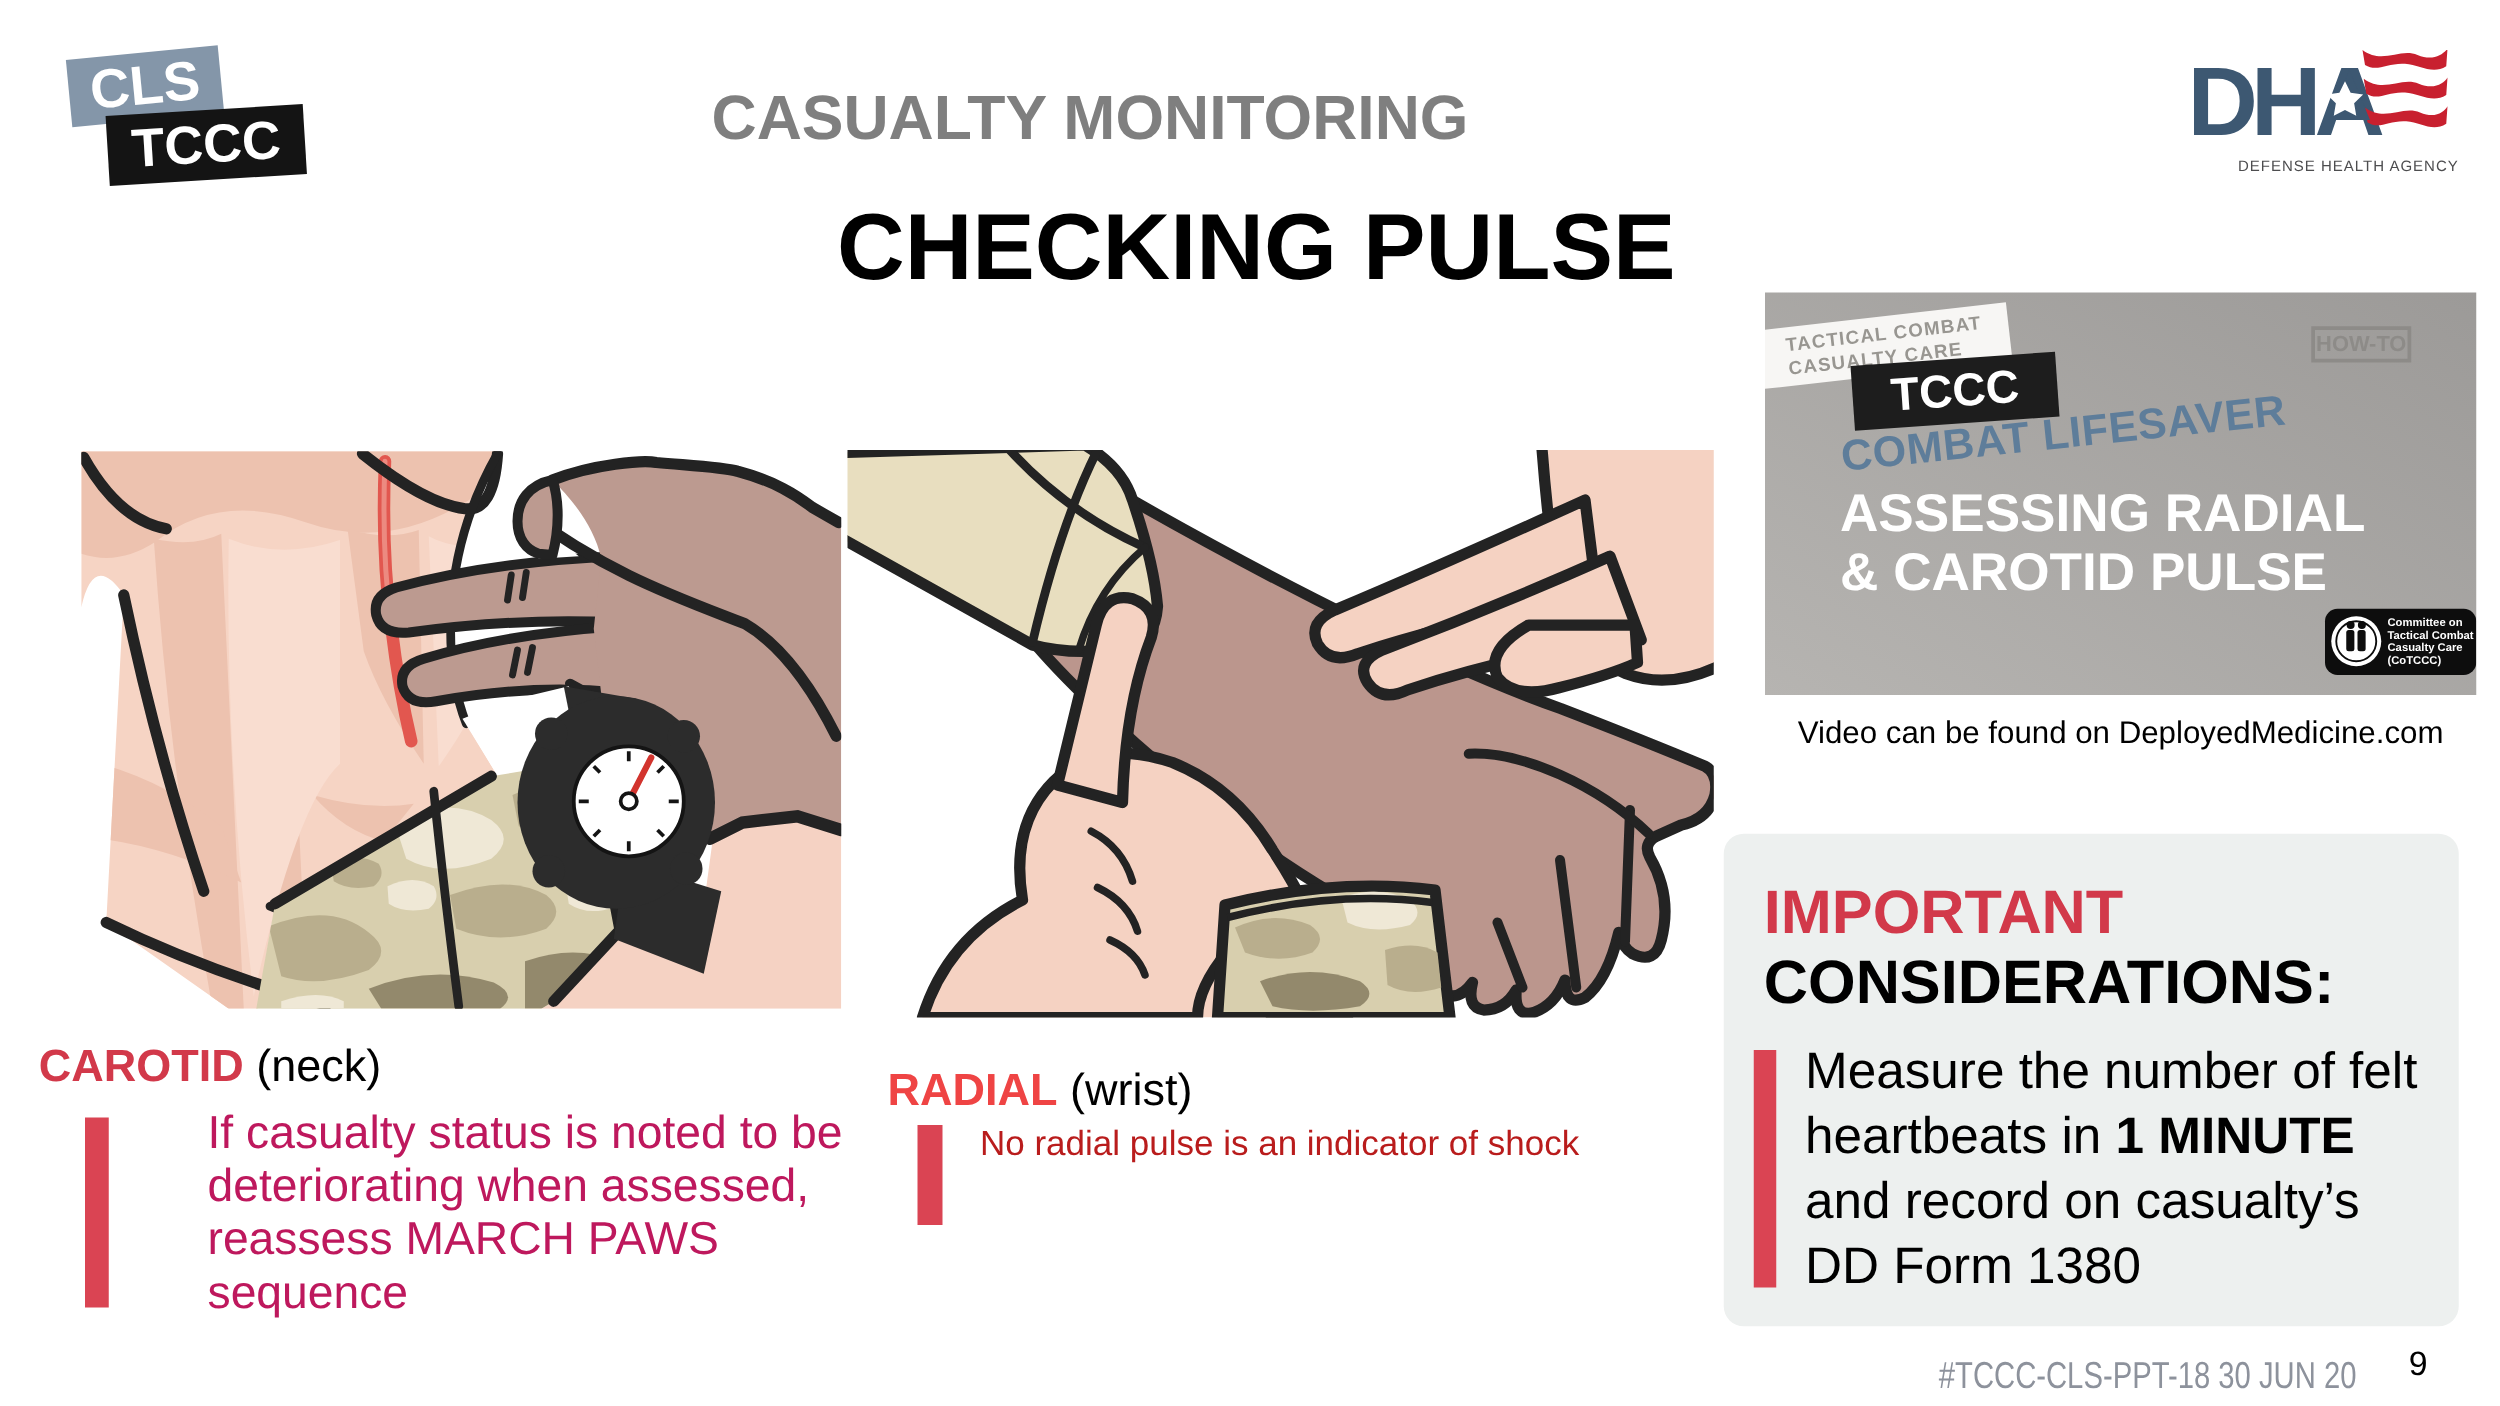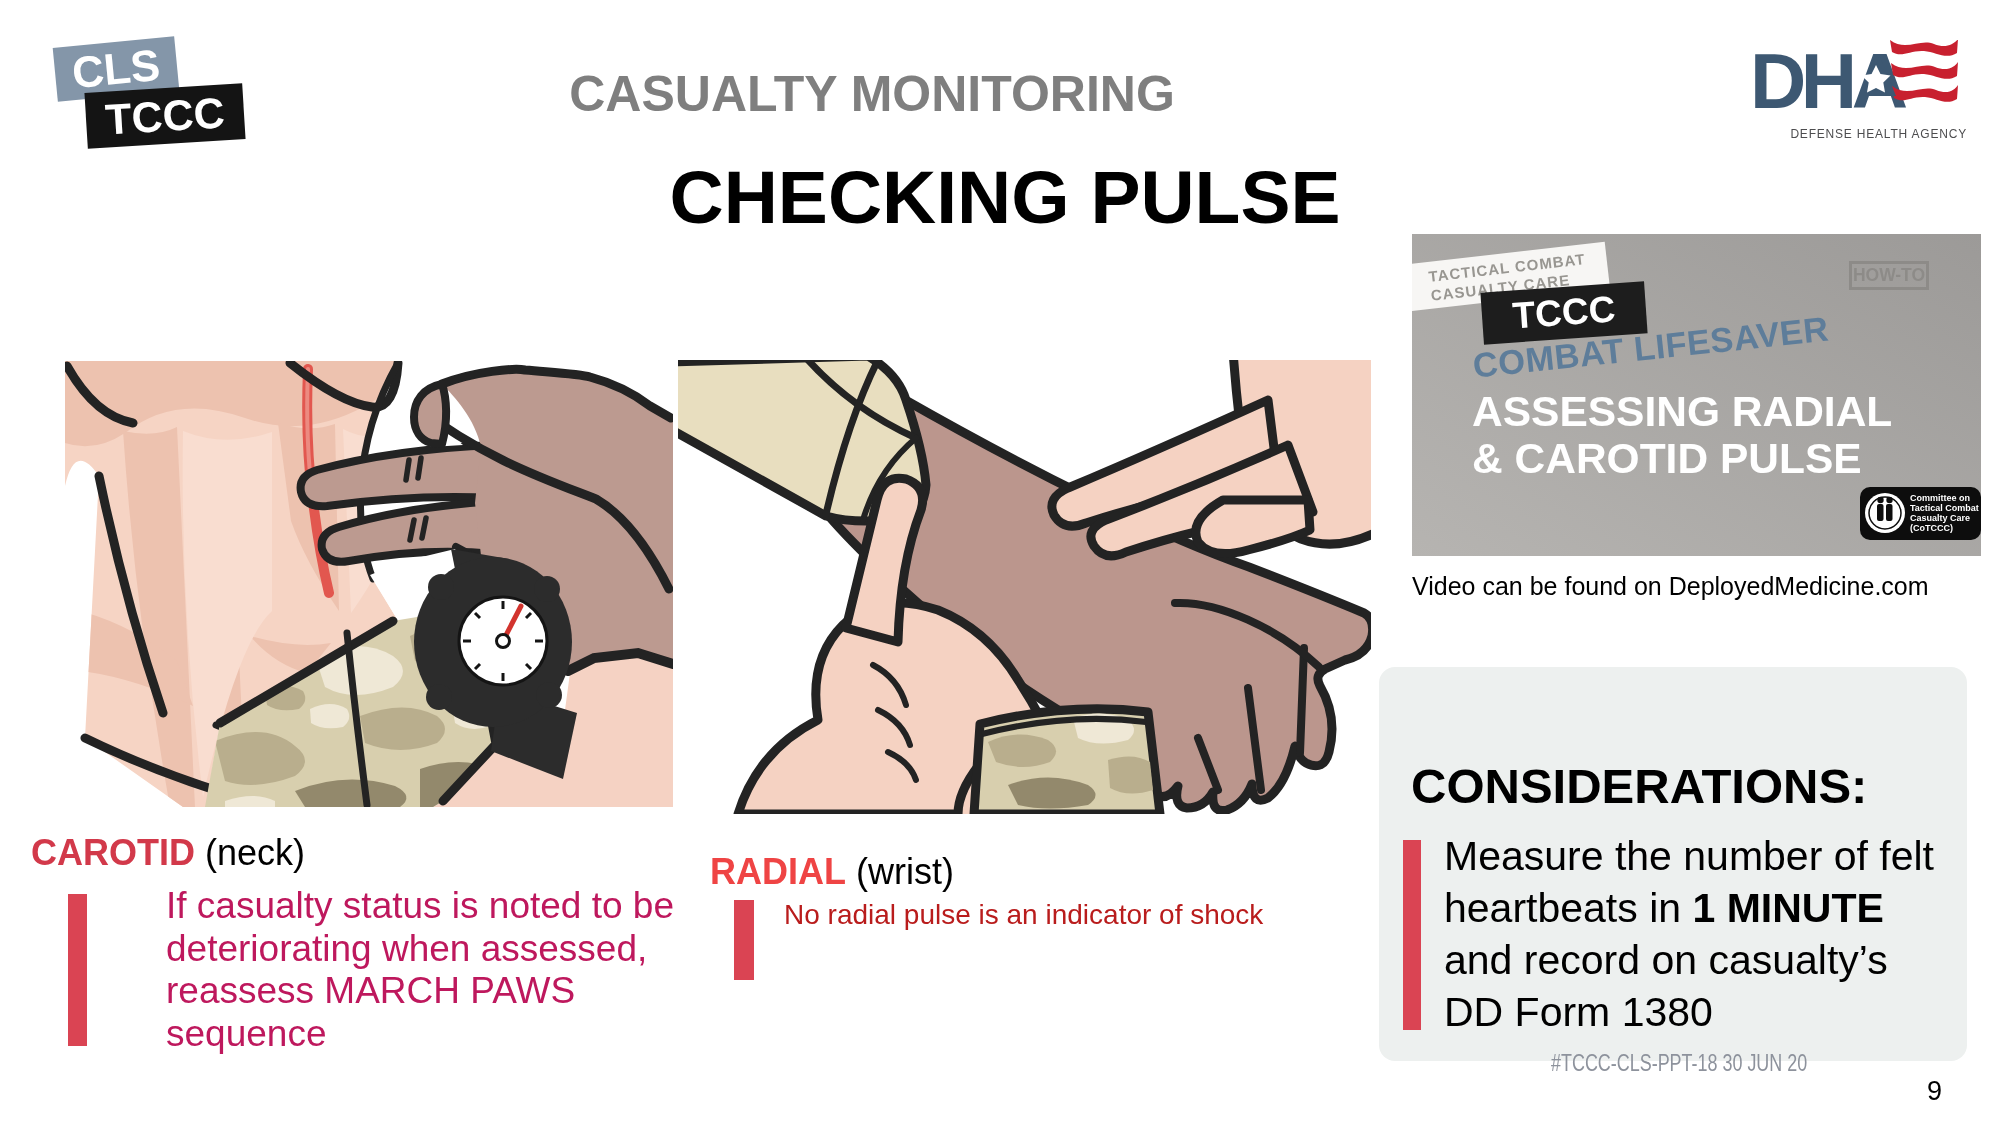--- a/index.html
+++ b/index.html
@@ -218,34 +218,34 @@
       <rect x="26" y="17" width="6.5" height="17" rx="2" fill="#0d0d0d"></rect>
       <circle cx="20.5" cy="13" r="3.2" fill="#0d0d0d"></circle>
       <circle cx="29.5" cy="13" r="3.2" fill="#0d0d0d"></circle>
       <text x="50" y="14" font-size="9" font-weight="bold" fill="#fff" font-family="Liberation Sans">Committee on</text>
       <text x="50" y="24" font-size="9" font-weight="bold" fill="#fff" font-family="Liberation Sans">Tactical Combat</text>
       <text x="50" y="34" font-size="9" font-weight="bold" fill="#fff" font-family="Liberation Sans">Casualty Care</text>
       <text x="50" y="44" font-size="9" font-weight="bold" fill="#fff" font-family="Liberation Sans">(CoTCCC)</text>
     </svg>
   </div>
 </div>
-<div class="abs" style="left:1412px;top:572px;width:569px;text-align:left;">
+<div class="abs" style="left:1412px;top:572px;width:569px;text-align:center;">
   <span style="color:#000;font-size:25px;">Video can be found on DeployedMedicine.com</span>
 </div>
 
 <div class="abs" style="left:1379px;top:667px;width:588px;height:394px;background:#edf0ef;border-radius:16px;"></div>
 <div class="abs" style="left:1411px;top:702px;font-weight:bold;font-size:49px;line-height:56px;">
-  <br>
+  <span style="color:#d2394a;">IMPORTANT</span><br>
   <span style="color:#000;">CONSIDERATIONS:</span>
 </div>
 <div class="abs" style="left:1403px;top:840px;width:18px;height:190px;background:#da4453;"></div>
 <div class="abs" style="left:1444px;top:830px;color:#000;font-size:41px;line-height:52px;">Measure the number of felt<br>heartbeats in <b>1 MINUTE</b><br>and record on casualty’s<br>DD Form 1380</div>
 
 <div class="abs" style="left:31px;top:832px;font-size:36px;"><span style="color:#d2394a;font-weight:bold;">CAROTID</span><span style="color:#000;"> (neck)</span></div>
 <div class="abs" style="left:68px;top:894px;width:19px;height:152px;background:#da4453;"></div>
 <div class="abs" style="left:118px;top:885px;width:520px;color:#be185d;font-size:37px;line-height:42.5px;margin-left:48px;">If casualty status is noted to be deteriorating when assessed, reassess MARCH PAWS sequence</div>
 
 <div class="abs" style="left:710px;top:851px;font-size:36px;"><span style="color:#ef4444;font-weight:bold;">RADIAL</span><span style="color:#000;"> (wrist)</span></div>
 <div class="abs" style="left:734px;top:900px;width:20px;height:80px;background:#da4453;"></div>
 <div class="abs" style="left:784px;top:892px;width:580px;color:#b91c1c;font-size:28px;line-height:45px;">No radial pulse is an indicator of shock</div>
 
-<div class="abs" style="left:1551px;top:1050px;color:#8d929c;font-size:23px;"><span style="display:inline-block;transform:scaleX(0.78);transform-origin:left top;white-space:nowrap;">#TCCC-CLS-PPT-18 30 JUN 20</span></div>
+<div class="abs" style="left:1551px;top:1084px;color:#8d929c;font-size:30px;"><span style="display:inline-block;transform:scaleX(0.78);transform-origin:left top;white-space:nowrap;">#TCCC-CLS-PPT-18 30 JUN 20</span></div>
 <div class="abs" style="left:1927px;top:1076px;color:#000;font-size:27px;">9</div>
 
 </body></html>

